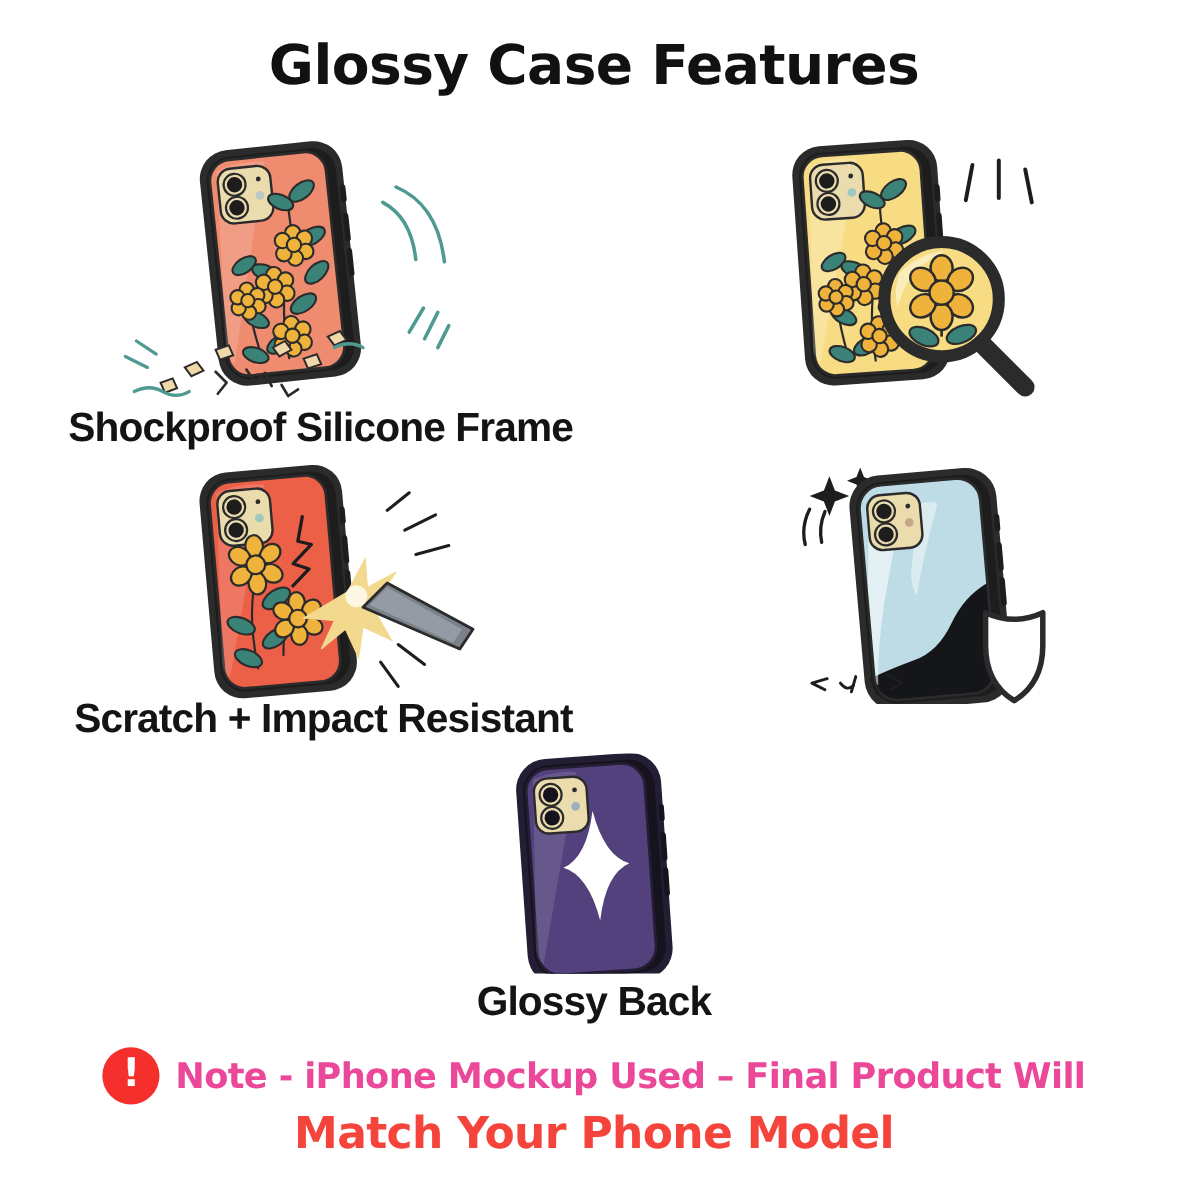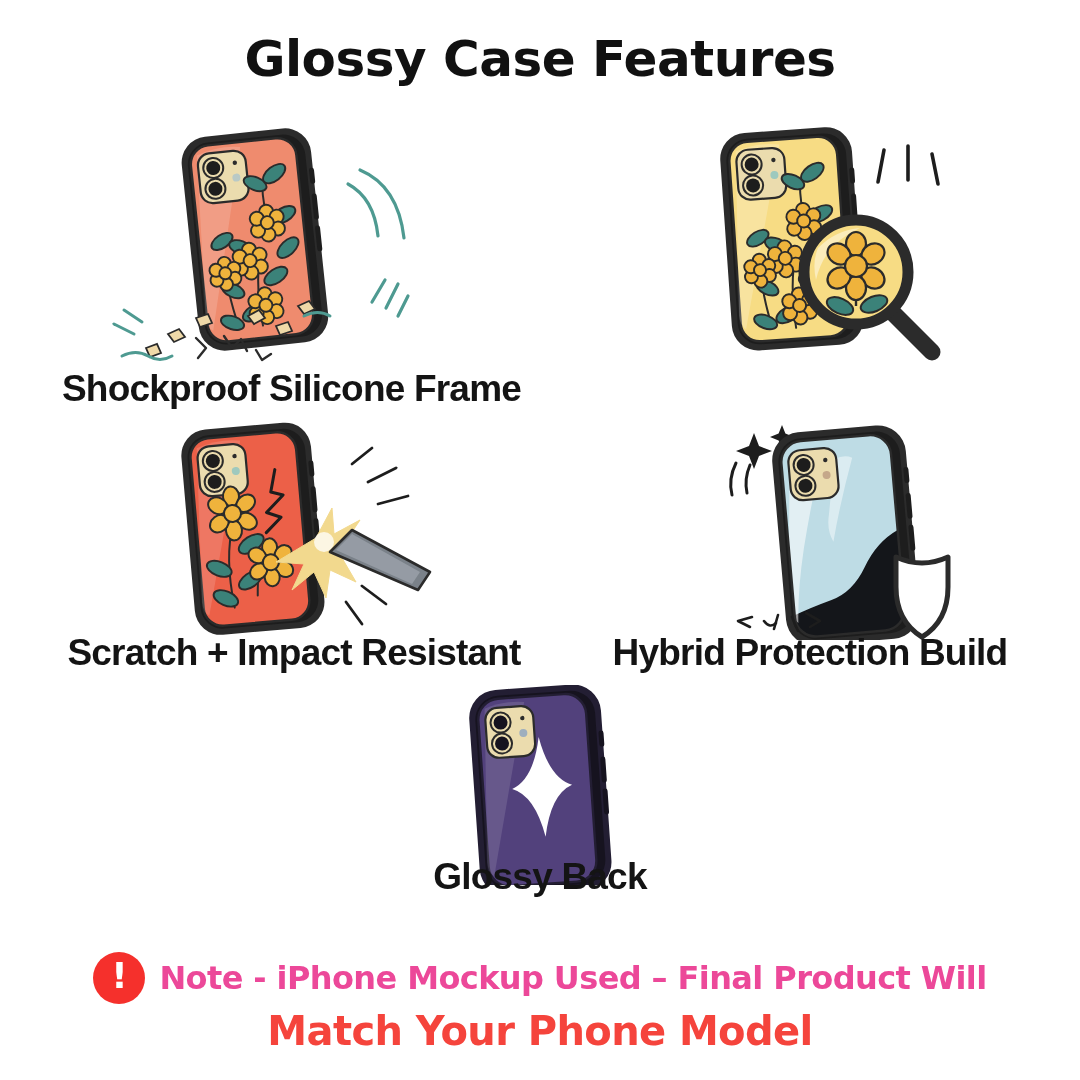--- a/index.html
+++ b/index.html
@@ -43,21 +43,21 @@
   #cell-1 { left: 0px;   top: 120px; width: 540px; }
   #cell-2 { left: 540px; top: 120px; width: 540px; }
   #cell-3 { left: 0px;   top: 420px; width: 540px; }
   #cell-4 { left: 540px; top: 415px; width: 540px; }
   #cell-5 { left: 270px; top: 685px; width: 540px; }
 
   .label-1 { left: 0px;   top: 368px; width: 583px; }
   .label-2 { left: 540px; top: 368px; width: 540px; }
   .label-3 { left: 0px;   top: 632px; width: 588px; }
   .label-4 { left: 540px; top: 632px; width: 540px; }
-  .label-5 { left: 270px; top: 856px; width: 540px; }
+  .label-5 { left: 270px; top: 890px; width: 540px; }
 
   
   .note {
     position: absolute;
     left: 0; top: 952px; width: 1080px;
     display: flex;
     flex-direction: column;
     align-items: center;
   }
   .note-line1 {
@@ -464,21 +464,20 @@
 
       <g stroke="#1d1d1d" stroke-width="2.6" fill="none" stroke-linecap="round" stroke-linejoin="round">
         <path d="M212 202 l-14 4 12 6"></path>
         <path d="M238 200 l-4 14"></path>
         <path d="M252 202 l6 14"></path>
         <path d="M266 198 l14 8 -10 6"></path>
         <path d="M224 206 q6 8 12 2"></path>
       </g>
     </svg>
   </div>
-  <div class="feature-label label-4">Hybrid Protection Build</div>
 
   <div class="cell" id="cell-5">
     <svg width="540" height="200" viewBox="0 0 540 200">
       <g transform="rotate(-4 270 100)">
         <rect x="204" y="2" width="132" height="206" rx="28" fill="#231E33"></rect>
         <rect x="210" y="8" width="120" height="194" rx="24" fill="#16131F"></rect>
         <rect x="213" y="11" width="108" height="188" rx="21" fill="#52417C" stroke="#231E33" stroke-width="2.4"></rect>
         <path d="M220 20 q20 -7 40 -4 l-42 172 q-6 -4 -6 -14 z" fill="#ffffff" opacity="0.12"></path>
         <rect x="332" y="50" width="5" height="16" rx="2.5" fill="#16131F"></rect>
         <rect x="332" y="76" width="5" height="26" rx="2.5" fill="#16131F"></rect>

